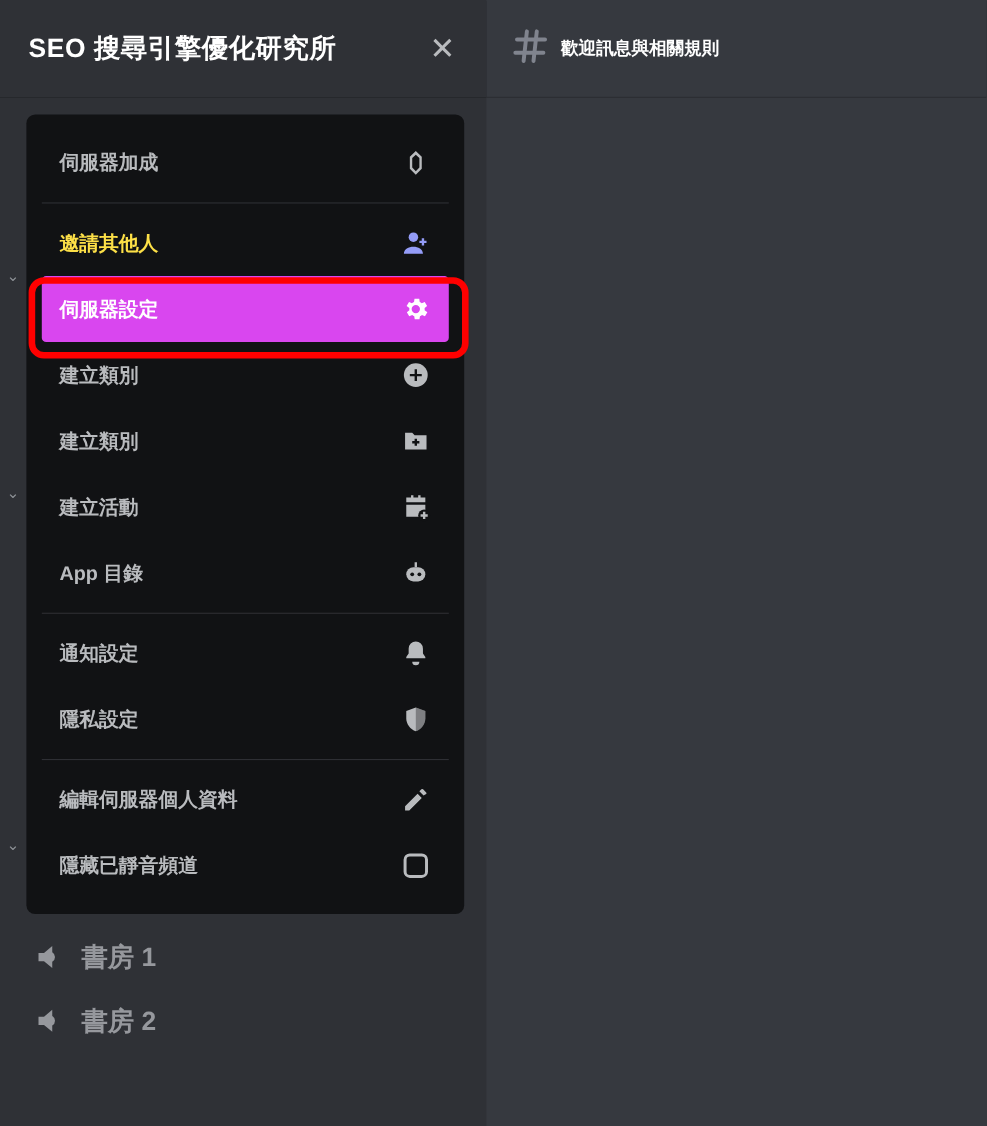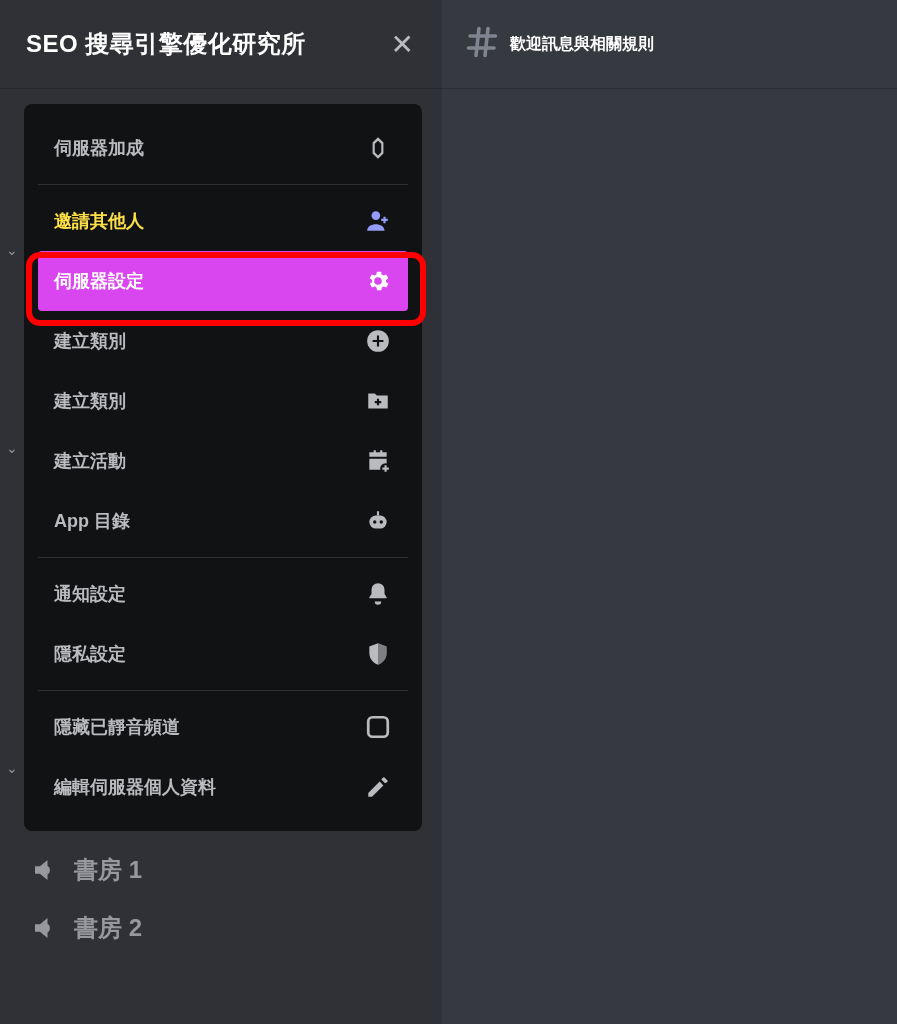--- a/index.html
+++ b/index.html
@@ -251,33 +251,33 @@
           <svg viewBox="0 0 24 24" width="26" height="26">
               <path d="M12 2l8 3v6c0 5-3.4 9.3-8 11-4.6-1.7-8-6-8-11V5l8-3z"></path>
               <path d="M12 2v20c4.6-1.7 8-6 8-11V5l-8-3z" fill="#111214" opacity="0.35"></path>
             </svg>
         </span>
       </div>
 
       <div class="menu-separator"></div>
 
       <div class="menu-item">
+        <span>編輯伺服器個人資料</span>
+        <span class="icon">
+          <svg viewBox="0 0 24 24" width="26" height="26">
+              <path d="M3 17.5V21h3.5L17 10.5 13.5 7 3 17.5zM20.7 7.3a1 1 0 000-1.4l-2.6-2.6a1 1 0 00-1.4 0L15 5l3.5 3.5 2.2-1.2z"></path>
+            </svg>
+        </span>
+      </div>
+
+      <div class="menu-item">
         <span>隱藏已靜音頻道</span>
         <span class="icon">
           <svg viewBox="0 0 24 24" width="26" height="26">
               <rect x="3" y="3" width="18" height="18" rx="4" fill="none" stroke="#b9bbbe" stroke-width="2.5"></rect>
-            </svg>
-        </span>
-      </div>
-
-      <div class="menu-item">
-        <span>編輯伺服器個人資料</span>
-        <span class="icon">
-          <svg viewBox="0 0 24 24" width="26" height="26">
-              <path d="M3 17.5V21h3.5L17 10.5 13.5 7 3 17.5zM20.7 7.3a1 1 0 000-1.4l-2.6-2.6a1 1 0 00-1.4 0L15 5l3.5 3.5 2.2-1.2z"></path>
             </svg>
         </span>
       </div>
 
     </div>
 
     <div class="highlight-ring" style="top:252px; left:26px; width:400px; height:74px;"></div>
 
     <div class="voice-list">
       <div class="voice-item">

